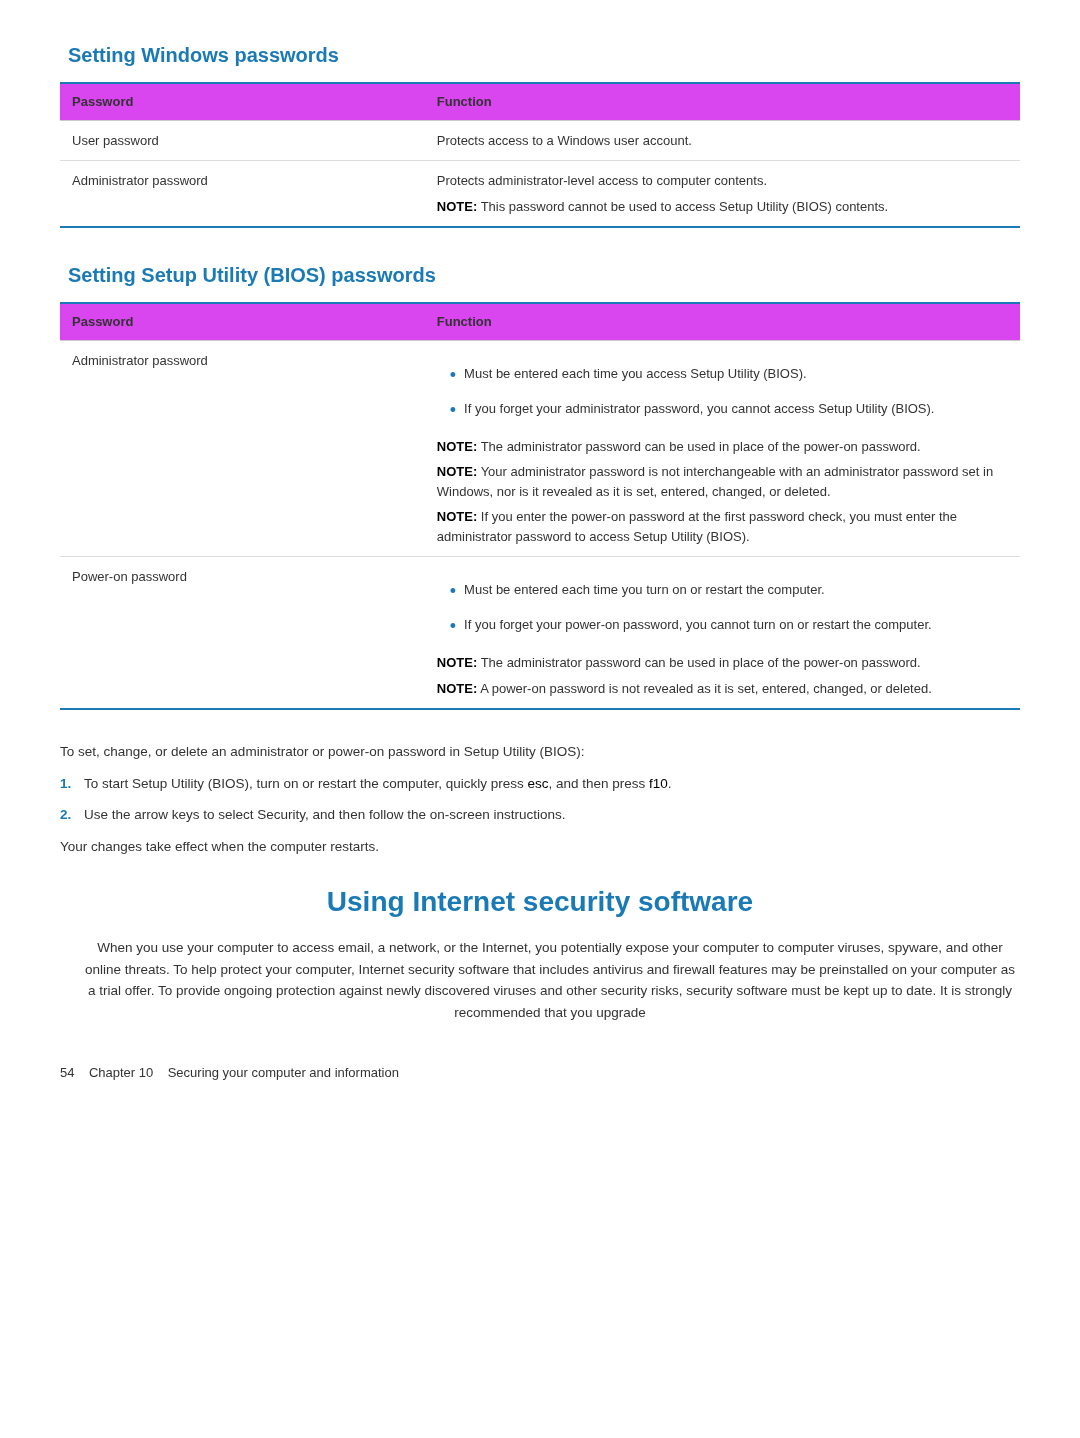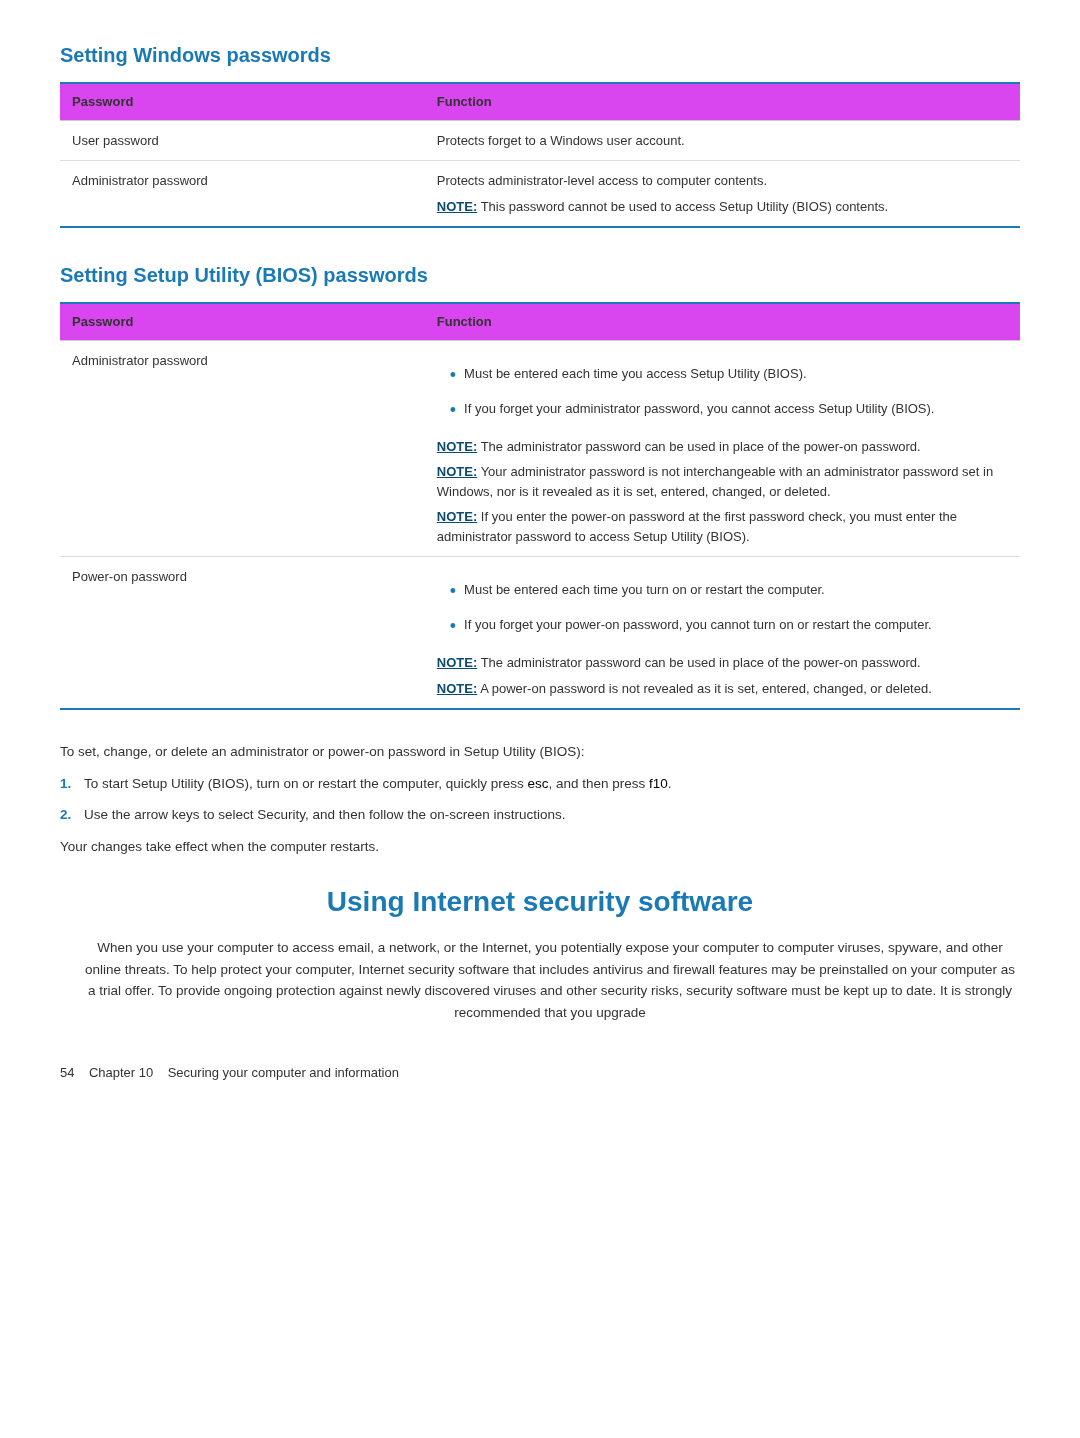--- a/index.html
+++ b/index.html
@@ -11,20 +11,21 @@
       padding: 40px 60px 60px 60px;
       max-width: 1080px;
       line-height: 1.5;
     }
 
     .section-heading-small {
       color: #1a7ab5;
       font-size: 20px;
       font-weight: bold;
       margin-bottom: 12px;
+      margin-left: 8px;
     }
 
     .section-heading-large {
       color: #1a7ab5;
       font-size: 28px;
       font-weight: bold;
       margin-bottom: 14px;
     }
 
     .table-container {
@@ -66,23 +67,22 @@
 
     .col-password {
       width: 38%;
     }
 
     .col-function {
       width: 62%;
     }
 
     .note-label {
-      color: #0c4a6e;
-      font-weight: bold;
-      text-decoration: underline;
+      color: #000000;
+      font-weight: bold;
     }
 
     .note-text {
       margin-top: 6px;
       font-size: 13px;
     }
 
     ul.bullet-list {
       list-style: none;
       padding: 0;
@@ -174,21 +174,21 @@
       <thead>
         <tr>
           <th class="col-password">Password</th>
           <th class="col-function">Function</th>
         </tr>
       </thead>
       <tbody id="windows-table-body">
       <tr>
             <td>User password</td>
             <td>
-              <p>Protects forget to a Windows user account.</p>
+              <p>Protects access to a Windows user account.</p>
             </td>
           </tr>
           <tr>
             <td>Administrator password</td>
             <td>
               <p>Protects administrator-level access to computer contents.</p>
               <div class="note-text"><span class="note-label">NOTE:</span>   This password cannot be used to access Setup Utility (BIOS) contents.</div>
             </td>
           </tr>
         </tbody>

